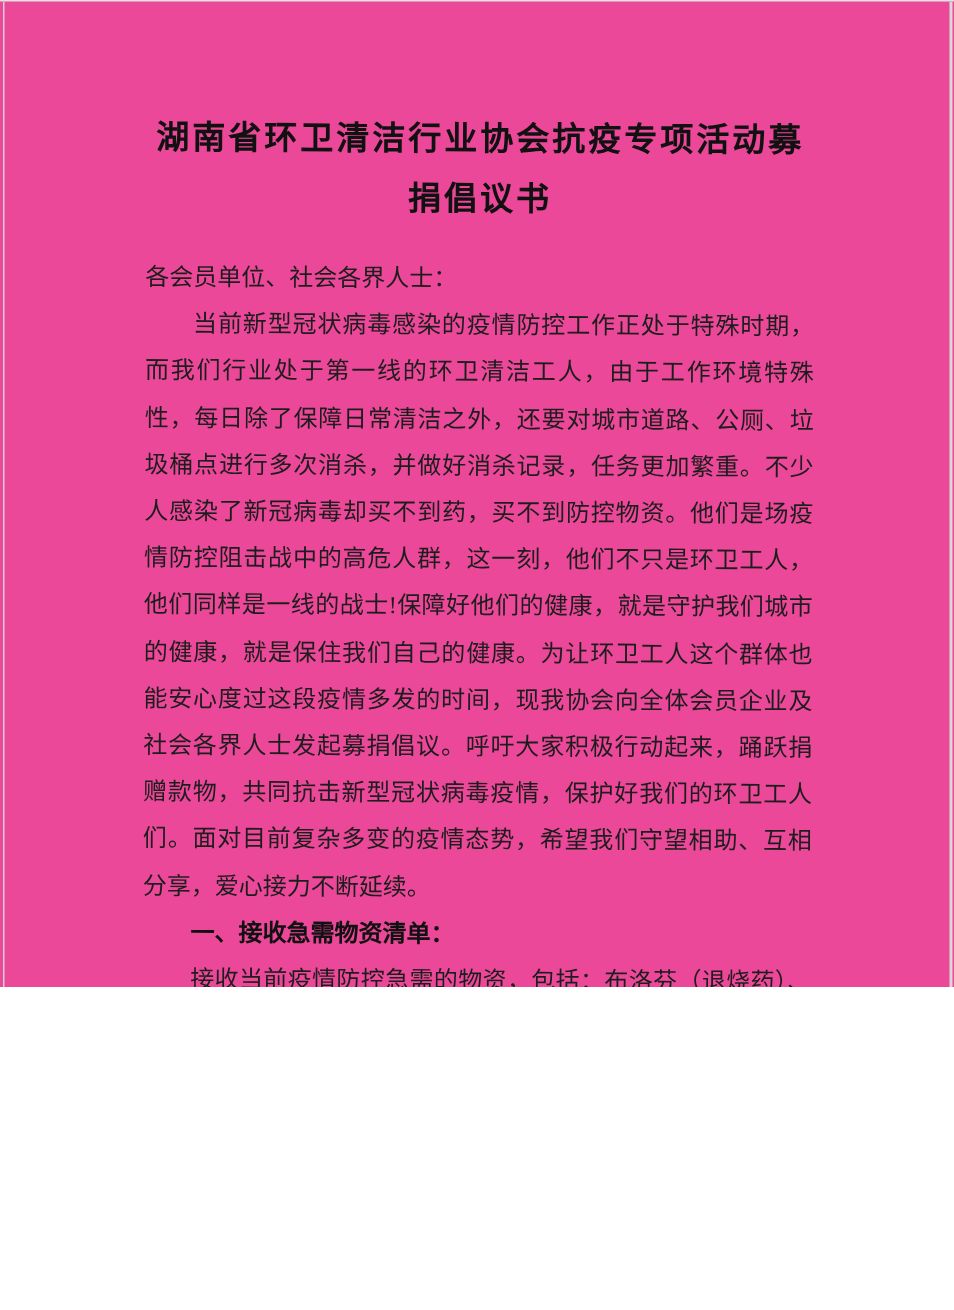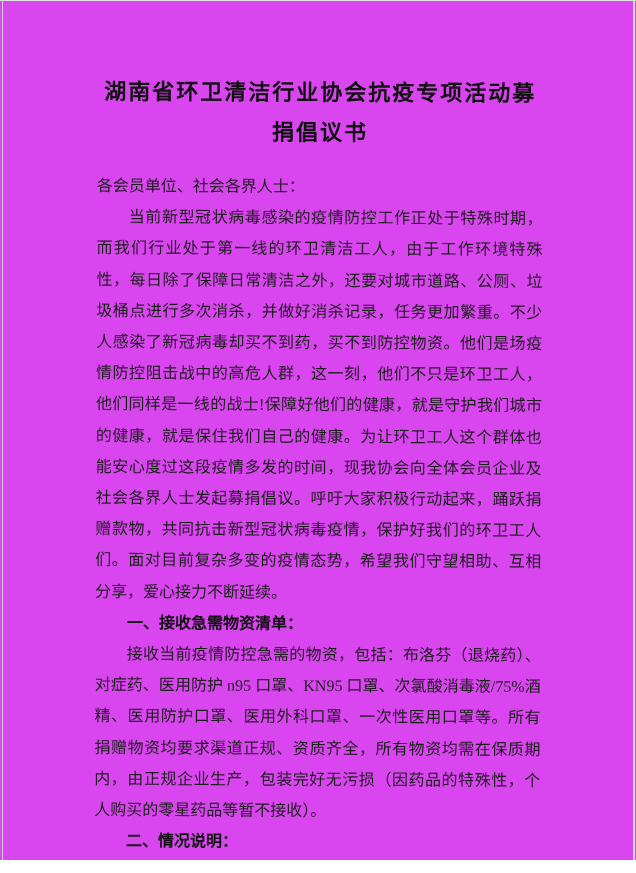--- a/index.html
+++ b/index.html
@@ -4,22 +4,22 @@
 <style>
   html, body {
     margin: 0;
     padding: 0;
     background: #ffffff;
     font-family: "Liberation Serif", "DejaVu Serif", serif;
   }
   .sheet {
     position: relative;
     width: 636px;
-    height: 860px;
-    background: #d946ef;
+    height: 658px;
+    background: #ec4899;
     overflow: hidden;
     border-top: 1px solid #e2e2e2;
     box-sizing: border-box;
   }
   
   .edge-line {
     position: absolute;
     top: 0;
     bottom: 0;
     width: 1px;

